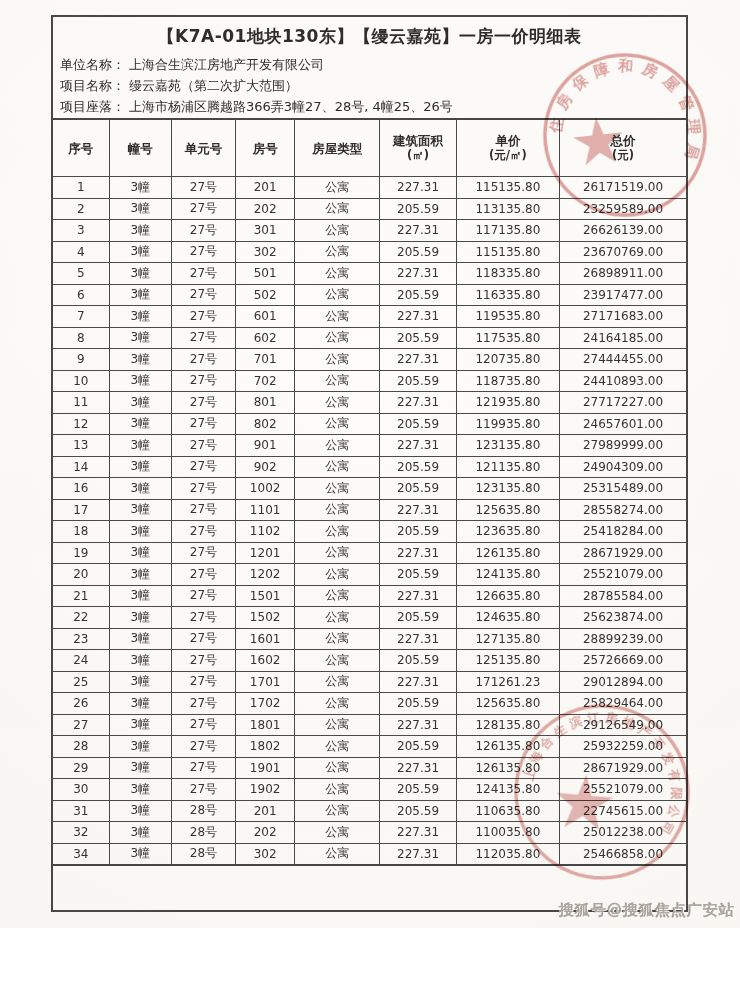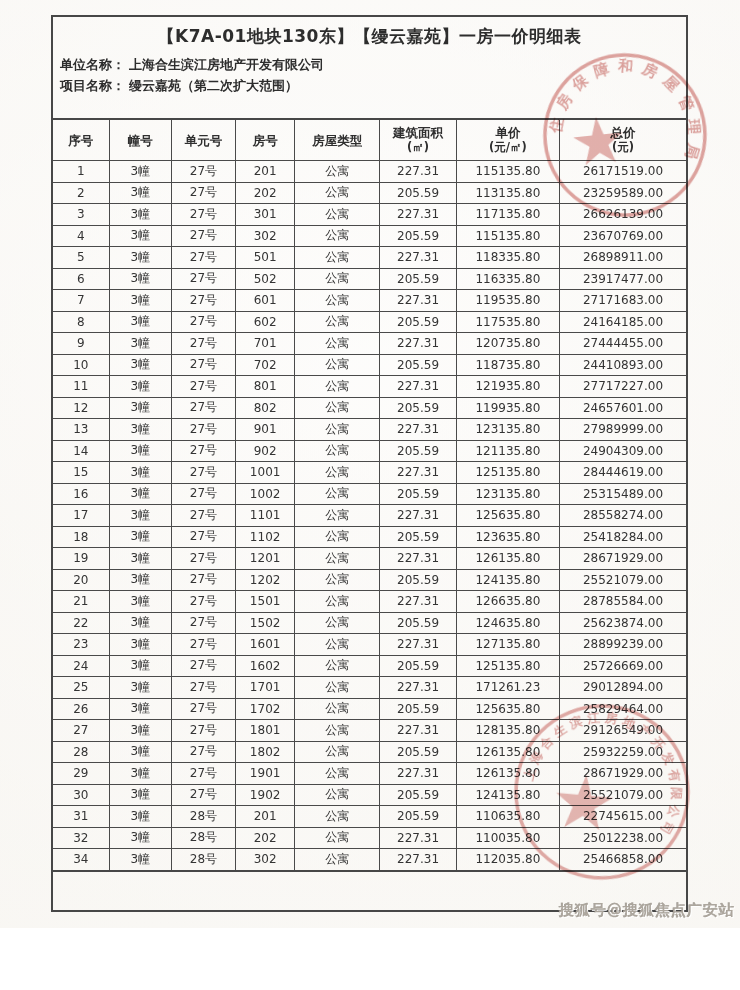--- a/index.html
+++ b/index.html
@@ -17,30 +17,30 @@
   .frame{
     position:absolute;left:51px;top:15px;width:637px;height:897px;
     border:2px solid #474747;box-sizing:border-box;
     background:transparent;
   }
   .doc-title{
     position:absolute;top:8px;left:0;right:0;text-align:center;
     font-size:17px;font-weight:bold;color:#2d2d2d;letter-spacing:0.5px;
   }
   .info{position:absolute;top:37px;left:7px;right:4px;}
-  .info-row{height:21px;line-height:21px;font-size:13px;font-weight:bold;color:#2d2d2d;white-space:nowrap;}
+  .info-row{height:21px;line-height:21px;font-size:13px;font-weight:normal;color:#2d2d2d;white-space:nowrap;}
   .info-row .lbl{margin-right:4px;}
   table.price{
     position:absolute;left:-2px;top:101px;width:637px;
     border-collapse:collapse;table-layout:fixed;
     border:2px solid #474747;
     background:transparent;
   }
   table.price th{
-    height:40px;padding:0;text-align:center;vertical-align:middle;
+    height:40px;padding:8px;text-align:center;vertical-align:middle;
     border:1.5px solid #4a4a4a;font-size:12.5px;font-weight:bold;color:#2f2f2f;
     line-height:15px;
   }
   table.price th .sub{font-weight:bold;font-size:11.5px;}
   table.price td{
     height:20.5px;padding:0;text-align:center;vertical-align:middle;
     border:1.5px solid #4a4a4a;font-size:12px;color:#343434;
     overflow:hidden;white-space:nowrap;
   }
   .seal{position:absolute;pointer-events:none;mix-blend-mode:multiply;filter:blur(0.6px);}
@@ -62,20 +62,23 @@
   <div class="frame">
 
     <div class="doc-title">【K7A-01地块130东】【缦云嘉苑】一房一价明细表</div>
 
     <div class="info">
       <div class="info-row">
         <span class="lbl">单位名称：</span><span>上海合生滨江房地产开发有限公司</span>
       </div>
       <div class="info-row">
         <span class="lbl">项目名称：</span><span>缦云嘉苑（第二次扩大范围）</span>
+      </div>
+      <div class="info-row">
+        <span class="lbl">项目座落：</span><span>上海市杨浦区腾越路366弄3幢27、28号, 4幢25、26号</span>
       </div>
     </div>
 
     <table class="price">
       <colgroup>
         <col style="width:57px">
           <col style="width:62px">
           <col style="width:64px">
           <col style="width:59px">
         <col style="width:85px">
@@ -254,30 +257,20 @@
             <td>14</td>
             <td>3幢</td>
             <td>27号</td>
             <td>902</td>
             <td>公寓</td>
             <td>205.59</td>
             <td>121135.80</td>
             <td>24904309.00</td>
           </tr>
           <tr>
-            <td>15</td>
-            <td>3幢</td>
-            <td>27号</td>
-            <td>1001</td>
-            <td>公寓</td>
-            <td>227.31</td>
-            <td>125135.80</td>
-            <td>28444619.00</td>
-          </tr>
-          <tr>
             <td>16</td>
             <td>3幢</td>
             <td>27号</td>
             <td>1002</td>
             <td>公寓</td>
             <td>205.59</td>
             <td>123135.80</td>
             <td>25315489.00</td>
           </tr>
           <tr>

